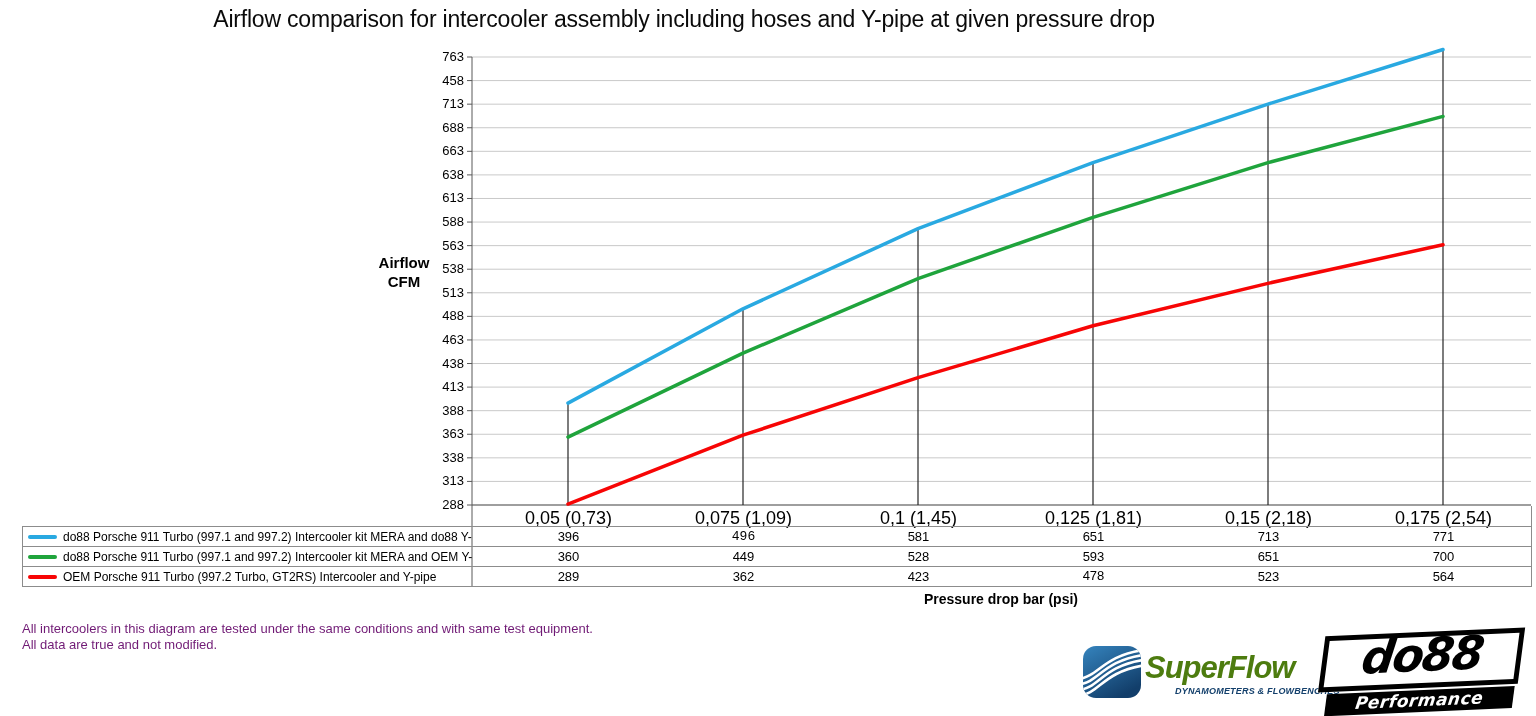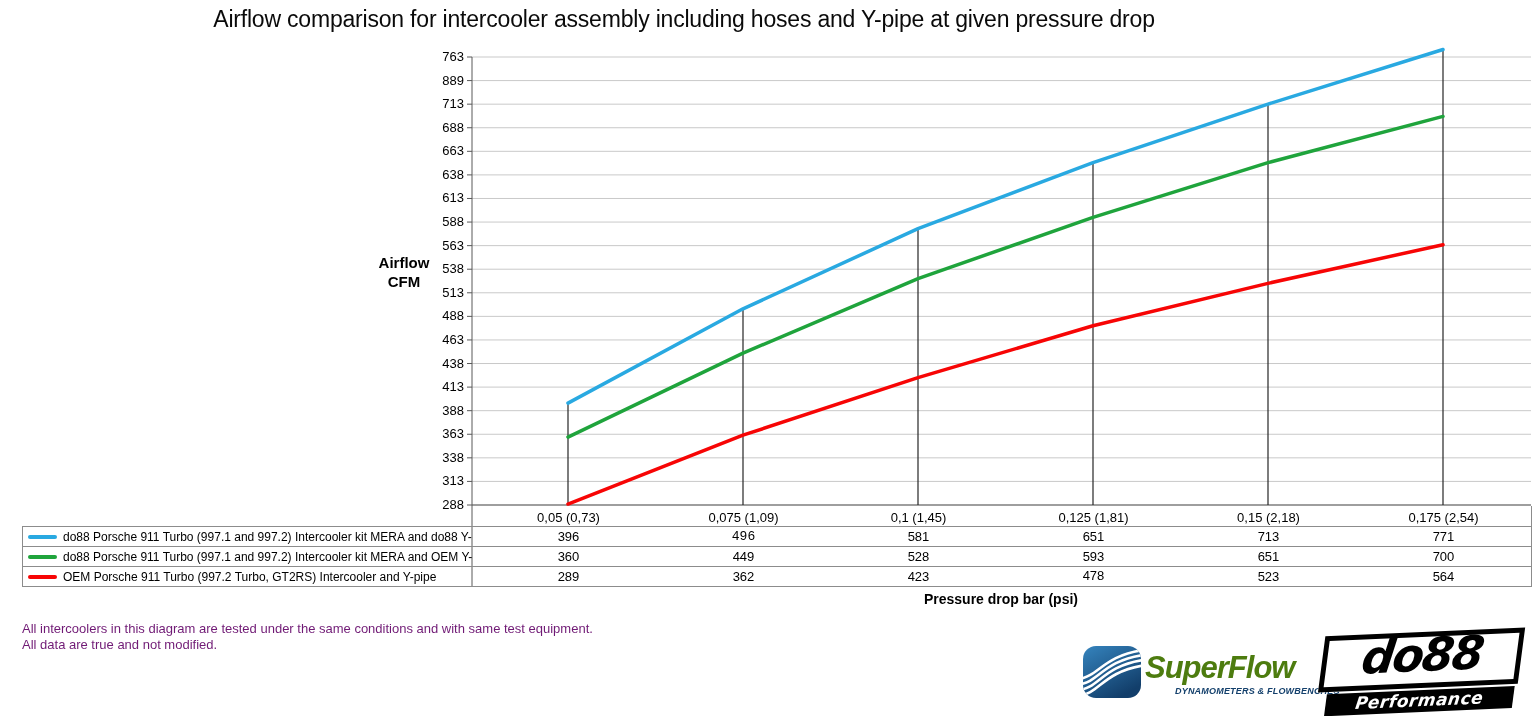--- a/index.html
+++ b/index.html
@@ -2,21 +2,21 @@
 <html><head>
 <meta charset="utf-8">
 <style>
   html,body{margin:0;padding:0;background:#fff;}
   #stage{position:relative;width:1536px;height:716px;background:#fff;overflow:hidden;
          font-family:"Liberation Sans",sans-serif;color:#000;}
   #chart-title{position:absolute;left:0;top:6px;width:1368px;text-align:center;
                font-size:23px;letter-spacing:-0.2px;color:#0a0a0a;}
   #chart-svg{position:absolute;left:0;top:0;}
   .ytick{position:absolute;width:46px;text-align:right;font-size:13px;height:16px;line-height:16px;}
-  .xcat{position:absolute;width:175px;text-align:center;font-size:13px;height:18px;line-height:18px;}
+  .xcat{position:absolute;width:175px;text-align:center;font-size:18px;height:18px;line-height:18px;}
   .tcell{position:absolute;width:175px;text-align:center;font-size:13px;height:20px;line-height:20px;}
   .legend-row{position:absolute;left:22px;width:450px;height:20px;}
   .legend-swatch{position:absolute;left:6px;top:8px;width:29px;height:4px;border-radius:2px;}
   .legend-label{position:absolute;left:41px;top:0;width:409px;height:20px;line-height:20px;
                 font-size:12px;white-space:nowrap;overflow:hidden;}
   .tborder{position:absolute;background:#8c8c8c;}
   #ylab{position:absolute;left:362px;top:253px;width:84px;text-align:center;
         font-weight:bold;font-size:15px;line-height:19px;}
   #xlab{position:absolute;left:826px;top:591px;width:350px;text-align:center;
         font-weight:bold;font-size:14px;}
@@ -116,21 +116,21 @@
       <div class="ytick" style="left: 418px; top: 308.368px;">488</div>
       <div class="ytick" style="left: 418px; top: 284.789px;">513</div>
       <div class="ytick" style="left: 418px; top: 261.211px;">538</div>
       <div class="ytick" style="left: 418px; top: 237.632px;">563</div>
       <div class="ytick" style="left: 418px; top: 214.053px;">588</div>
       <div class="ytick" style="left: 418px; top: 190.474px;">613</div>
       <div class="ytick" style="left: 418px; top: 166.895px;">638</div>
       <div class="ytick" style="left: 418px; top: 143.316px;">663</div>
       <div class="ytick" style="left: 418px; top: 119.737px;">688</div>
       <div class="ytick" style="left: 418px; top: 96.1579px;">713</div>
-      <div class="ytick" style="left: 418px; top: 72.5789px;">889</div>
+      <div class="ytick" style="left: 418px; top: 72.5789px;">458</div>
       <div class="ytick" style="left: 418px; top: 49px;">763</div>
     </div>
   <div id="x-labels">
       <div class="xcat" style="left: 481px; top: 509px;">0,05 (0,73)</div>
       <div class="xcat" style="left: 656px; top: 509px;">0,075 (1,09)</div>
       <div class="xcat" style="left: 831px; top: 509px;">0,1 (1,45)</div>
       <div class="xcat" style="left: 1006px; top: 509px;">0,125 (1,81)</div>
       <div class="xcat" style="left: 1181px; top: 509px;">0,15 (2,18)</div>
       <div class="xcat" style="left: 1356px; top: 509px;">0,175 (2,54)</div>
     </div>

